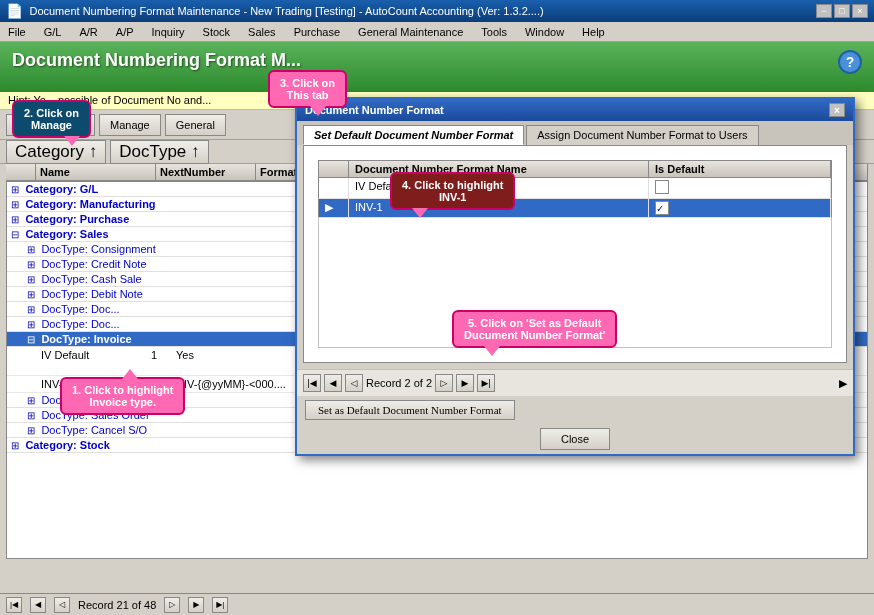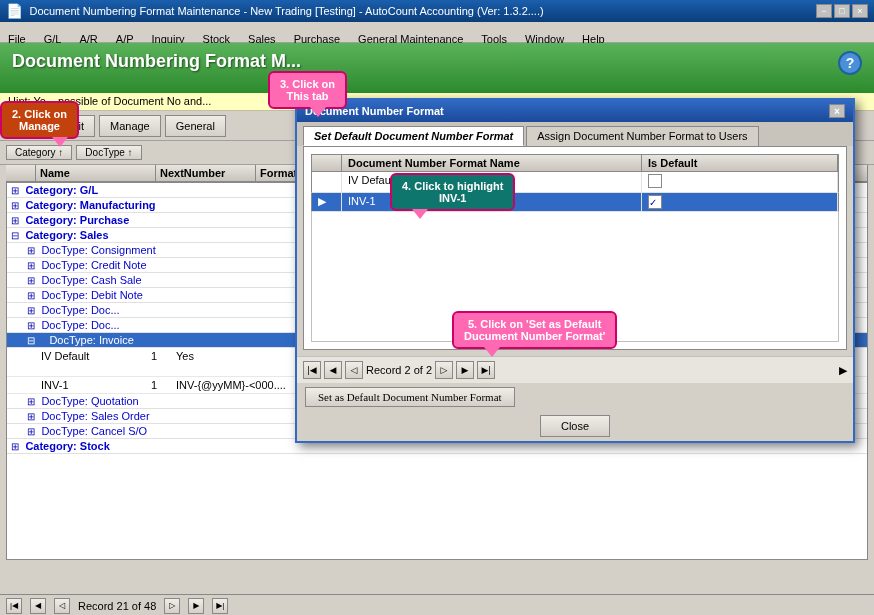--- a/index.html
+++ b/index.html
@@ -21,26 +21,26 @@
       background: #c0c0c0;
       border: 1px solid #888;
       font-size: 9px;
       display: flex; align-items: center; justify-content: center;
       cursor: pointer;
     }
 
     
     .menu-bar {
       background: #d4d0c8;
-      padding: 10px 4px;
+      padding: 1px 4px;
       display: flex;
       gap: 10px;
       border-bottom: 1px solid #a0a0a0;
       height: 20px;
-      align-items: flex-start;
+      align-items: center;
     }
     .menu-item { cursor: pointer; padding: 1px 4px; font-size: 11px; }
 
     
     .green-header {
       background: linear-gradient(to bottom, #5ab35a, #2d8a2d);
       padding: 8px 12px;
       display: flex;
       justify-content: space-between;
       height: 50px;
@@ -100,21 +100,21 @@
       gap: 4px;
       border-bottom: 1px solid #a0a0a0;
       height: 24px;
       align-items: center;
     }
     .sort-btn {
       background: linear-gradient(to bottom, #f0ede8, #d4d0c8);
       border: 1px solid #888;
       padding: 1px 8px;
       cursor: pointer;
-      font-size: 10px;
+      font-size: 17px;
     }
     .th {
       padding: 2px 4px;
       border-right: 1px solid #888;
       font-weight: bold;
       background: linear-gradient(to bottom, #e8e4de, #c8c4bc);
     }
 
     
     .cat-row {
@@ -209,21 +209,21 @@
     .dialog-tab.active {
       background: white;
       border-bottom: 1px solid white;
       font-weight: bold;
       font-style: italic;
     }
     .dialog-body {
       background: white;
       border: 1px solid #888;
       margin: 0 6px 6px;
-      padding: 7px;
+      padding: 14px;
     }
     .dialog-table-header {
       display: grid;
       grid-template-columns: 30px 300px 1fr;
       background: #d4d0c8;
       border: 1px solid #888;
     }
     .dialog-th {
       padding: 2px 6px;
       border-right: 1px solid #888;
@@ -419,21 +419,21 @@
       <span class="expand-icon">⊞</span>
       <span class="doctype-label">DocType: Doc...</span>
     </div>
     <div class="doctype-row">
       <span class="expand-icon">⊞</span>
       <span class="doctype-label">DocType: Doc...</span>
     </div>
 
     <div class="invoice-row-selected">
       <span class="expand-icon-selected">⊟</span>
-      <span style="color:white; font-weight:normal; margin-left:12px;">DocType: Invoice</span>
+      <span style="color:white; font-weight:bold; margin-left:4px;">DocType: Invoice</span>
     </div>
 
     <div style="display:grid; grid-template-columns:30px 110px 25px 160px 50px 120px; border-bottom:1px solid #e8e8e8;">
       <div style="padding:2px 4px;"></div>
       <div style="padding:2px 4px;">IV Default</div>
       <div style="padding:2px 4px;">1</div>
       <div style="padding:2px 4px;">Yes</div>
       <div style="padding:2px 4px;">I-000001</div>
     </div>
     <div style="display:grid; grid-template-columns:30px 110px 25px 160px 50px 120px; border-bottom:1px solid #e8e8e8;">
@@ -529,32 +529,36 @@
 
     <div style="padding:4px 8px; background:#d4d0c8;">
       <button class="dialog-action-btn">Set as Default Document Number Format</button>
     </div>
 
     <div class="dialog-footer">
       <button class="close-btn">Close</button>
     </div>
   </div>
 
-
-  <div class="callout callout-2" style="background:#c2410c; border:2px solid #cc0066; border-radius:6px; padding:5px 10px; top:58px; left:0;">
+  <div class="callout callout-1" style="background:#ff69b4; border:2px solid #cc0066; border-radius:6px; padding:5px 10px;">
+    <div>1. Click to highlight<br>Invoice type.</div>
+    <div style="position:absolute; top:-10px; left:60px; width:0; height:0; border-left:8px solid transparent; border-right:8px solid transparent; border-bottom:10px solid #ff69b4;"></div>
+  </div>
+
+  <div class="callout callout-2" style="background:#0c4a6e; border:2px solid #cc0066; border-radius:6px; padding:5px 10px; top:58px; left:12px;">
     <div>2. Click on<br>Manage</div>
     <div style="position:absolute; bottom:-10px; left:50px; width:0; height:0; border-left:8px solid transparent; border-right:8px solid transparent; border-top:10px solid #ff69b4;"></div>
   </div>
 
   <div class="callout callout-3" style="background:#ff69b4; border:2px solid #cc0066; border-radius:6px; padding:5px 10px; top:28px; left:268px; z-index:201;">
     <div>3. Click on<br>This tab</div>
     <div style="position:absolute; bottom:-10px; left:40px; width:0; height:0; border-left:8px solid transparent; border-right:8px solid transparent; border-top:10px solid #ff69b4;"></div>
   </div>
 
-  <div class="callout callout-4" style="background:#0f766e; border:2px solid #cc0066; border-radius:6px; padding:5px 10px; top:130px; left:390px; z-index:201;">
+  <div class="callout callout-4" style="background:#7f1d1d; border:2px solid #cc0066; border-radius:6px; padding:5px 10px; top:130px; left:390px; z-index:201;">
     <div>4. Click to highlight<br>INV-1</div>
     <div style="position:absolute; bottom:-10px; left:20px; width:0; height:0; border-left:8px solid transparent; border-right:8px solid transparent; border-top:10px solid #ff69b4;"></div>
   </div>
 
   <div class="callout callout-5" style="background:#ff69b4; border:2px solid #cc0066; border-radius:6px; padding:5px 10px; top:268px; left:452px; z-index:201;">
     <div>5. Click on 'Set as Default<br>Ducument Number Format'</div>
     <div style="position:absolute; bottom:-10px; left:30px; width:0; height:0; border-left:8px solid transparent; border-right:8px solid transparent; border-top:10px solid #ff69b4;"></div>
   </div>
 
 </div>

